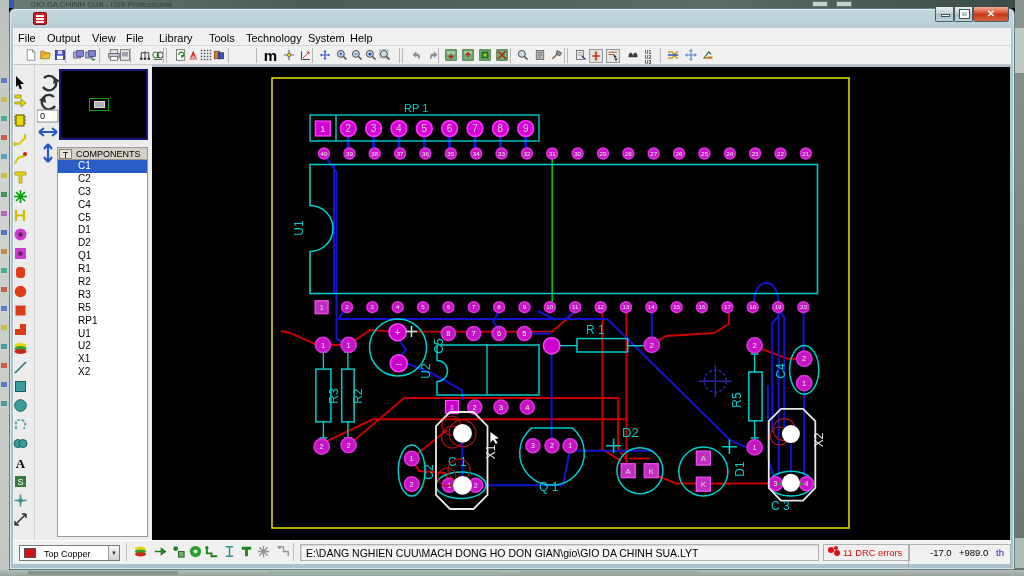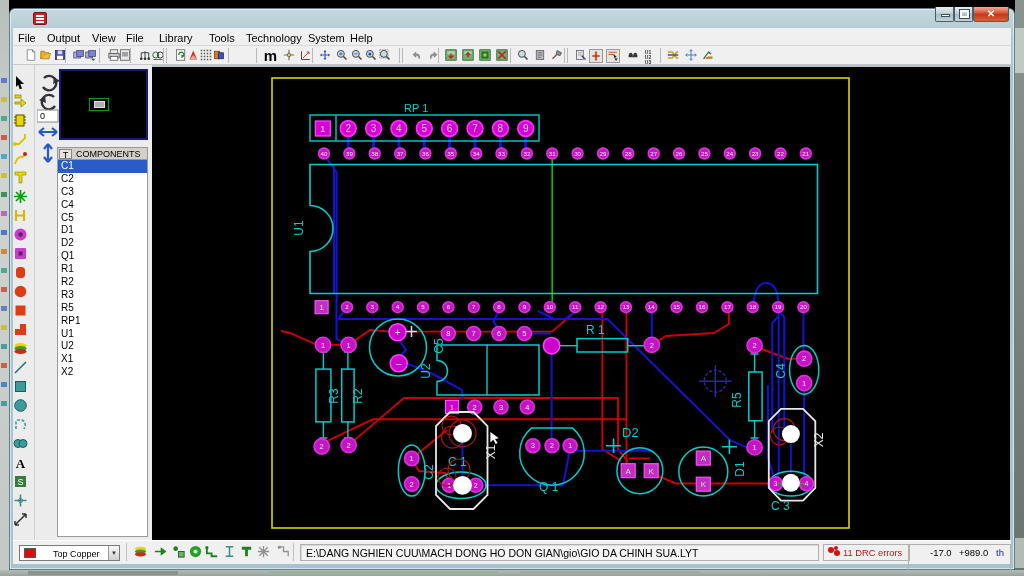--- a/index.html
+++ b/index.html
@@ -23,37 +23,43 @@
 .side{left:13px;top:65px;width:139px;height:475px;background:#ececec}
 .ti{position:absolute;left:13px;width:16px;height:16px}
 .ti svg{display:block}
 .tbi svg,.sbi svg{display:inline-block;vertical-align:top}
 .rot{left:37px;top:74px;width:26px;height:120px}
 .ov{left:59px;top:69px;width:89px;height:71px;background:#000;border:2px solid #181878}
 .ovg{position:absolute;left:28px;top:27px;width:20px;height:13px;border:1px solid #00a000;background:#000}
 .ovc{position:absolute;left:4px;top:2px;width:11px;height:7px;background:#b0b0b0;border:1px solid #e0e0e0}
 .lhead{left:57px;top:147px;width:91px;height:13px;background:#d4d0c8;border:1px solid #999;font-size:9px;color:#000}
 .list{left:57px;top:160px;width:91px;height:377px;background:#fff;border:1px solid #999;border-top:none;font-size:10px;line-height:12.9px}
-.list div{padding-left:3px;height:12.9px;color:#000}
+.list div{padding-left:20px;height:12.9px;color:#000}
 .list div.sel{background:#2a5cc8;color:#fff}
 .statusbar{left:13px;top:540px;width:998px;height:24px;background:#f0f0f0;border-top:1px solid #fff}
 .statusbar > div{position:absolute}
 .combo{left:6px;top:4px;width:101px;height:16px;background:#fff;border:1px solid #7a7a7a;font-size:9px}
 .combo > div{position:absolute}
 .combo .sw{left:4px;top:2px;width:12px;height:10px;background:#cc1414;border:1px solid #555}
-.combo .tx{left:33px;top:3px;color:#000}
+.combo .tx{left:24px;top:3px;color:#000}
 .combo .btn{right:0px;top:0px;width:11px;height:14px;background:linear-gradient(#f8f8f8,#d0d0d0);border-left:1px solid #999;font-size:6px;text-align:center;line-height:14px;color:#333}
 .sbi{top:3px;height:16px}
 .pathbox{left:287px;top:3px;width:519px;height:17px;background:#f4f4f4;border:1px solid #b0b0b0;box-shadow:inset 1px 1px 1px #d8d8d8;font-size:10.5px;color:#000;line-height:16px;padding-left:5px;white-space:nowrap;overflow:hidden}
 .drc{left:810px;top:3px;width:87px;height:17px;border:1px solid #b0b0b0;font-size:9.3px;color:#cc1010;line-height:16px}
 .coord{left:895px;top:3px;width:103px;height:28px;border:1px solid #b0b0b0;font-size:9.5px;color:#000;line-height:16px}
 .coord span{position:absolute;top:0}
 .vsep{top:2px;width:1px;height:18px;background:#c0c0c0}
 </style></head><body>
 <div id="scene">
+<div class="bgtop">
+      <div style="position:absolute;left:30px;top:0px;font-size:8px;color:#2a2a2a;opacity:.7">GIO DA CHINH SUA - ISIS Professional</div>
+      <div style="position:absolute;left:1px;top:0;width:13px;height:8px;background:#3858b8"></div>
+      <div style="position:absolute;left:812px;top:1px;width:16px;height:6px;background:#c8d0cc;border:1px solid #6a746e"></div>
+      <div style="position:absolute;left:836px;top:1px;width:16px;height:6px;background:#c8d0cc;border:1px solid #6a746e"></div>
+    </div>
 <div class="bgl">
       <div style="position:absolute;left:1px;top:78px;width:6px;height:5px;background:#4868c8;opacity:.8"></div>
       <div style="position:absolute;left:1px;top:97px;width:6px;height:5px;background:#c8b820;opacity:.8"></div>
       <div style="position:absolute;left:1px;top:116px;width:6px;height:5px;background:#30a080;opacity:.8"></div>
       <div style="position:absolute;left:1px;top:135px;width:6px;height:5px;background:#c84030;opacity:.8"></div>
       <div style="position:absolute;left:1px;top:154px;width:6px;height:5px;background:#3898c8;opacity:.8"></div>
       <div style="position:absolute;left:1px;top:173px;width:6px;height:5px;background:#c8b820;opacity:.8"></div>
       <div style="position:absolute;left:1px;top:192px;width:6px;height:5px;background:#208040;opacity:.8"></div>
       <div style="position:absolute;left:1px;top:211px;width:6px;height:5px;background:#b050b0;opacity:.8"></div>
       <div style="position:absolute;left:1px;top:230px;width:6px;height:5px;background:#3060c0;opacity:.8"></div>

